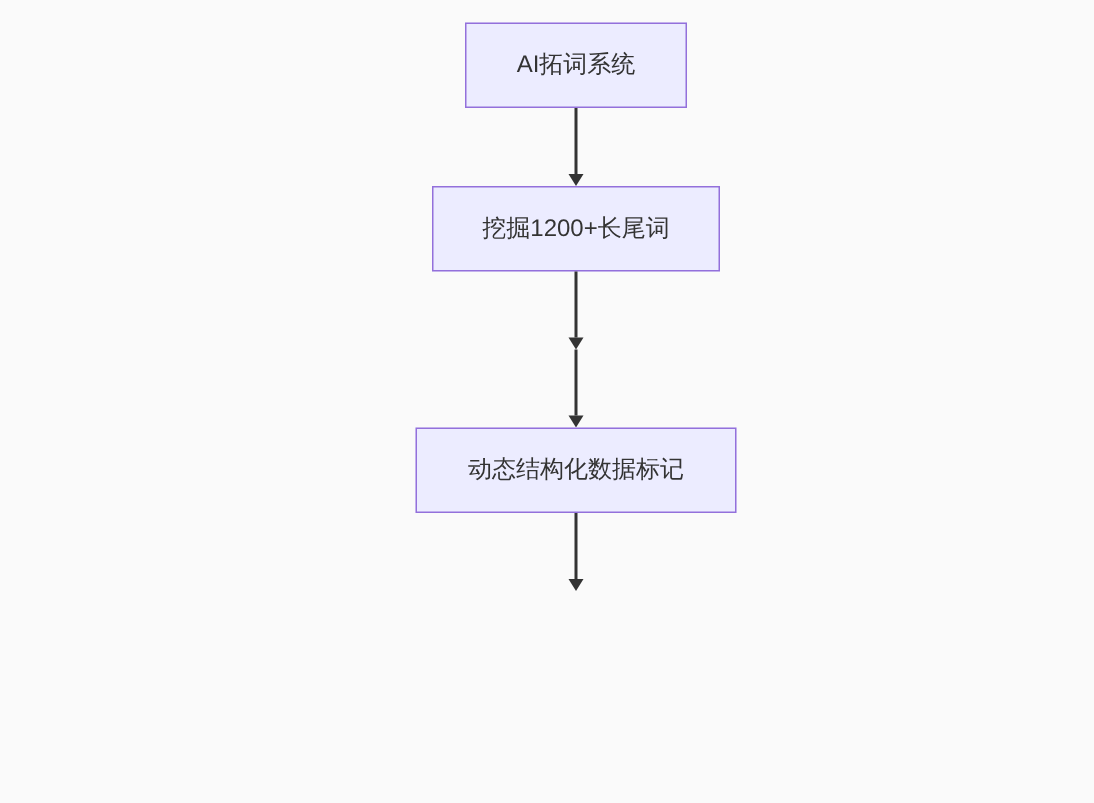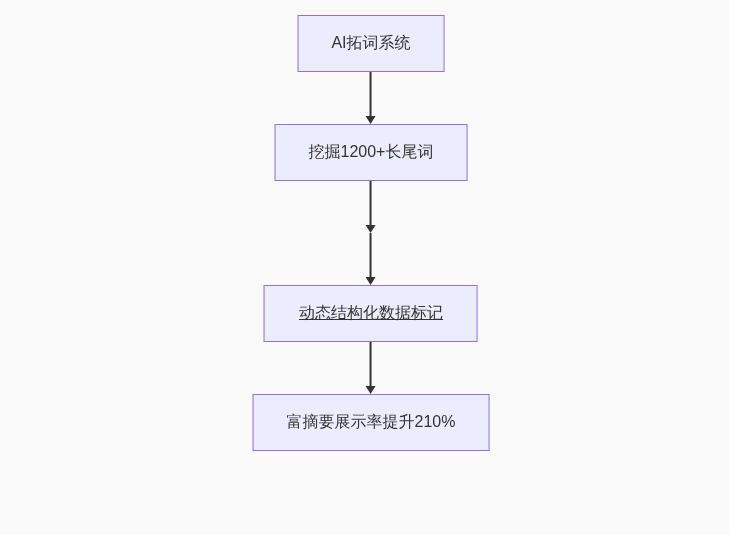--- a/index.html
+++ b/index.html
@@ -14,21 +14,21 @@
   body {
     width: 729px;
     height: 535px;
     background: var(--background);
     font-family: "Liberation Sans", "DejaVu Sans", sans-serif;
     overflow: hidden;
     position: relative;
   }
   .flow {
     position: absolute;
-    left: 371px;
+    left: 384px;
     top: 15px;
     transform: translateX(-50%);
     display: flex;
     flex-direction: column;
     align-items: center;
     justify-content: center;
   }
   .node {
     height: 57px;
     min-width: 100px;
@@ -38,21 +38,21 @@
     display: flex;
     align-items: center;
     justify-content: center;
     color: var(--text);
     font-size: 16px;
     white-space: nowrap;
   }
   .node.n1 { min-width: 147px; }
   .node.n2 { min-width: 191px; }
   .node.n3 { min-width: 222px; }
-  .node.n4 { min-width: 214px; text-decoration: underline; }
+  .node.n4 { min-width: 214px; }
   .node.n5 { min-width: 234px; }
   .arrow {
     height: 52px;
     display: flex;
     flex-direction: column;
     align-items: center;
   }
   .arrow-line {
     width: 2px;
     flex: 1 1 auto;
@@ -97,17 +97,14 @@
 
   <div class="node n4">
     <span>动态结构化数据标记</span>
   </div>
 
   <div class="arrow">
     <div class="arrow-line"></div>
     <div class="arrow-head"></div>
   </div>
 
-  <div class="node n5">
-    <span>富摘要展示率提升210%</span>
-  </div>
 
 </div>
 
 </body></html>

